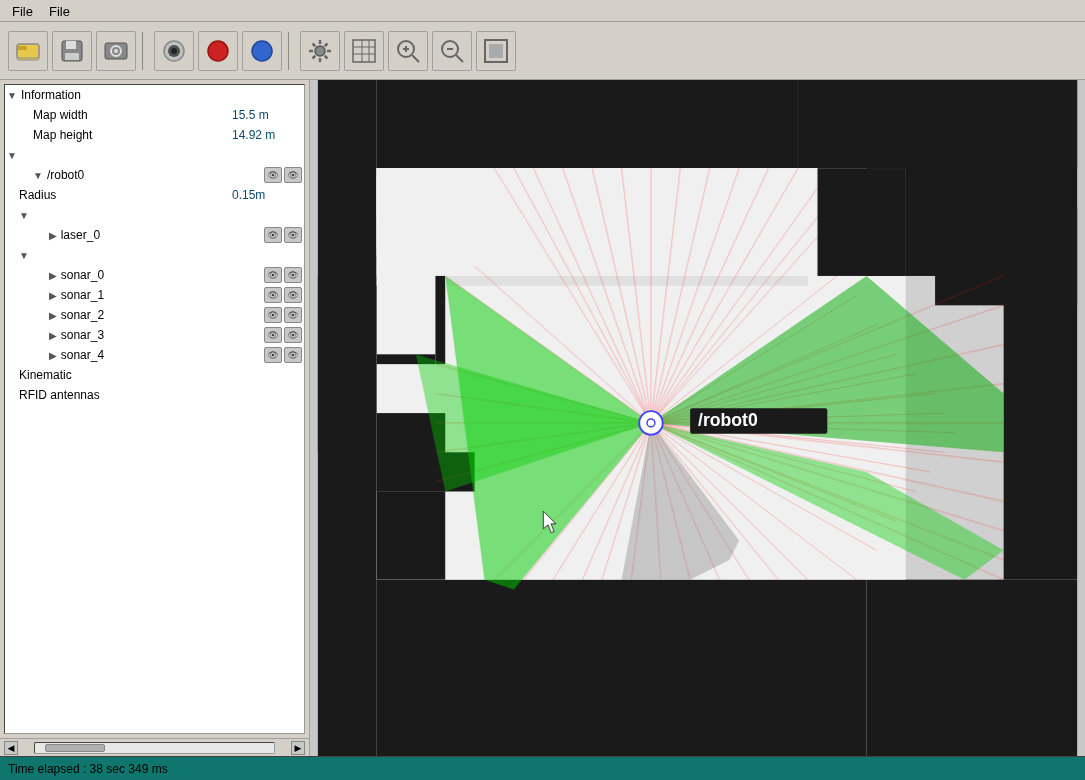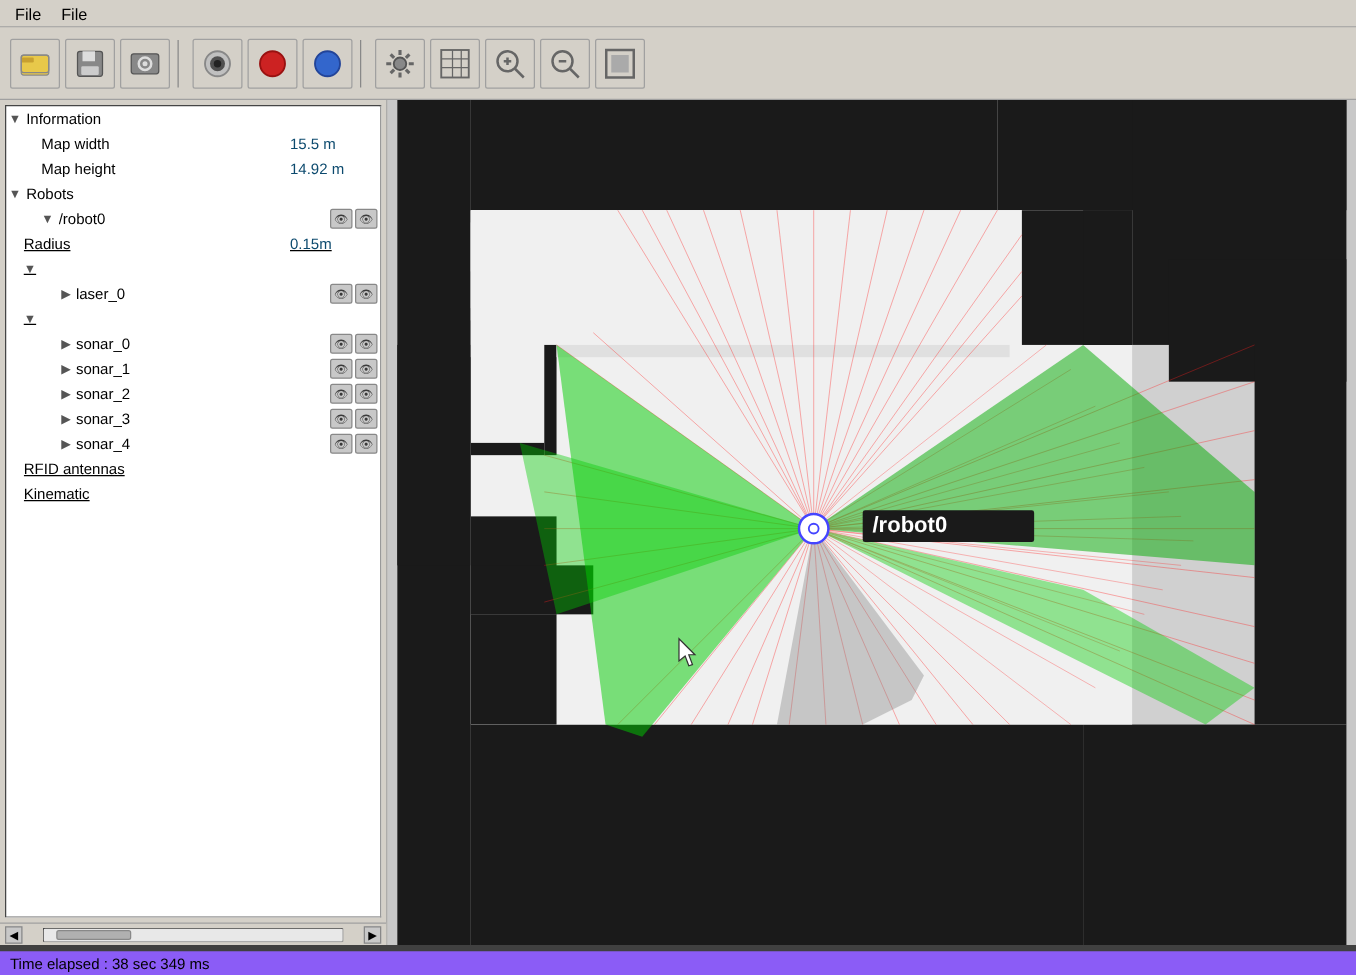--- a/index.html
+++ b/index.html
@@ -98,21 +98,21 @@
       text-overflow: ellipsis;
     }
     .tree-row .value {
       color: #0c4a6e;
       padding-right: 4px;
       min-width: 70px;
     }
 
     .indent-0 { padding-left: 2px; }
     .indent-1 { padding-left: 28px; justify-content: flex-end; }
-    .indent-2 { padding-left: 14px; text-decoration: underline; }
+    .indent-2 { padding-left: 14px; }
     .indent-3 { padding-left: 44px; }
 
     .triangle-down { margin-right: 4px; font-size: 10px; color: #555; }
     .triangle-right { margin-right: 4px; font-size: 10px; color: #555; }
 
     .eye-btn {
       width: 18px;
       height: 16px;
       background: #c8c8c8;
       border: 1px solid #888;
@@ -159,22 +159,22 @@
     #right-panel {
       flex: 1;
       background: #c8c8c8;
       position: relative;
       overflow: hidden;
     }
 
     
     #statusbar {
       height: 24px;
-      background: #8b5cf6;
-      border-top: 5px solid #404040;
+      background: #0f766e;
+      border-top: 1px solid #404040;
       display: flex;
       align-items: center;
       padding: 0 8px;
       font-size: 12px;
     }
 
     
     #robot-svg {
       position: absolute;
       top: 0;
@@ -292,21 +292,20 @@
         <span class="label">Map width</span>
         <span class="value">15.5 m</span>
       </div>
       <div class="tree-row indent-1">
         <span class="label">Map height</span>
         <span class="value">14.92 m</span>
       </div>
 
       <div class="tree-row indent-0">
         <span class="triangle-down">▼</span>
-        <span class="label">Robots</span>
       </div>
 
       <div class="tree-row indent-1">
         <span class="triangle-down">▼</span>
         <span class="label">/robot0</span>
         <div class="eye-btn">👁</div>
         <div class="eye-btn">👁</div>
       </div>
 
       <div class="tree-row indent-2">
@@ -352,25 +351,25 @@
         <div class="eye-btn">👁</div>
       </div>
       <div class="tree-row indent-3">
         <span class="triangle-right">▶</span>
         <span class="label">sonar_4</span>
         <div class="eye-btn">👁</div>
         <div class="eye-btn">👁</div>
       </div>
 
       <div class="tree-row indent-2">
+        <span class="label">Kinematic</span>
+      </div>
+
+      <div class="tree-row indent-2">
         <span class="label">RFID antennas</span>
-      </div>
-
-      <div class="tree-row indent-2">
-        <span class="label">Kinematic</span>
       </div>
 
     </div>
 
     <div id="left-scrollbar">
       <div style="width:14px;height:14px;background:#c8c8c8;border:1px solid #888;cursor:pointer;display:flex;align-items:center;justify-content:center;font-size:9px;">◀</div>
       <div class="hscroll">
         <div class="hscroll-thumb"></div>
       </div>
       <div style="width:14px;height:14px;background:#c8c8c8;border:1px solid #888;cursor:pointer;display:flex;align-items:center;justify-content:center;font-size:9px;">▶</div>

